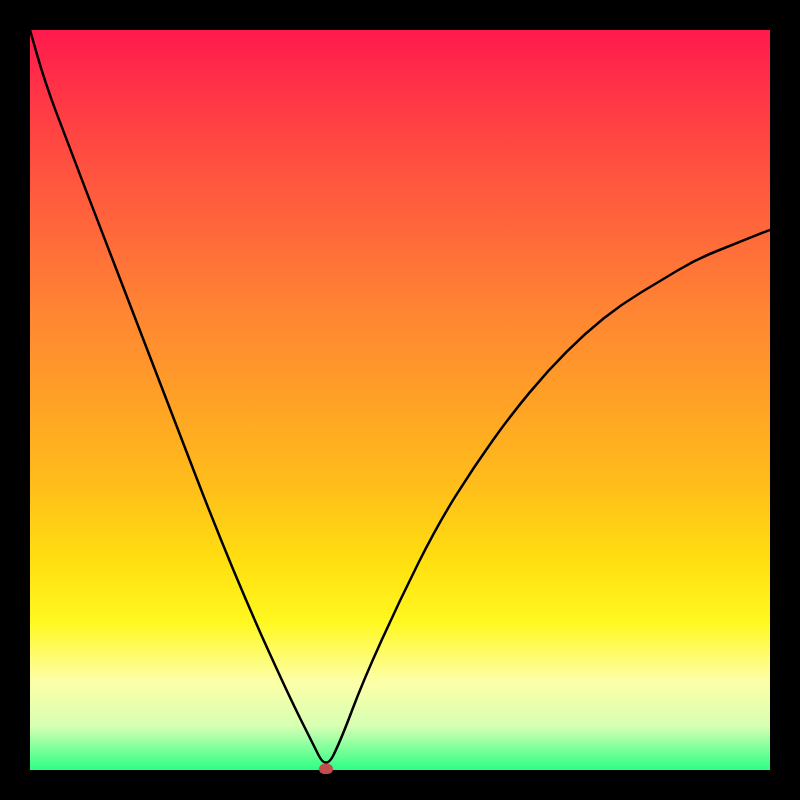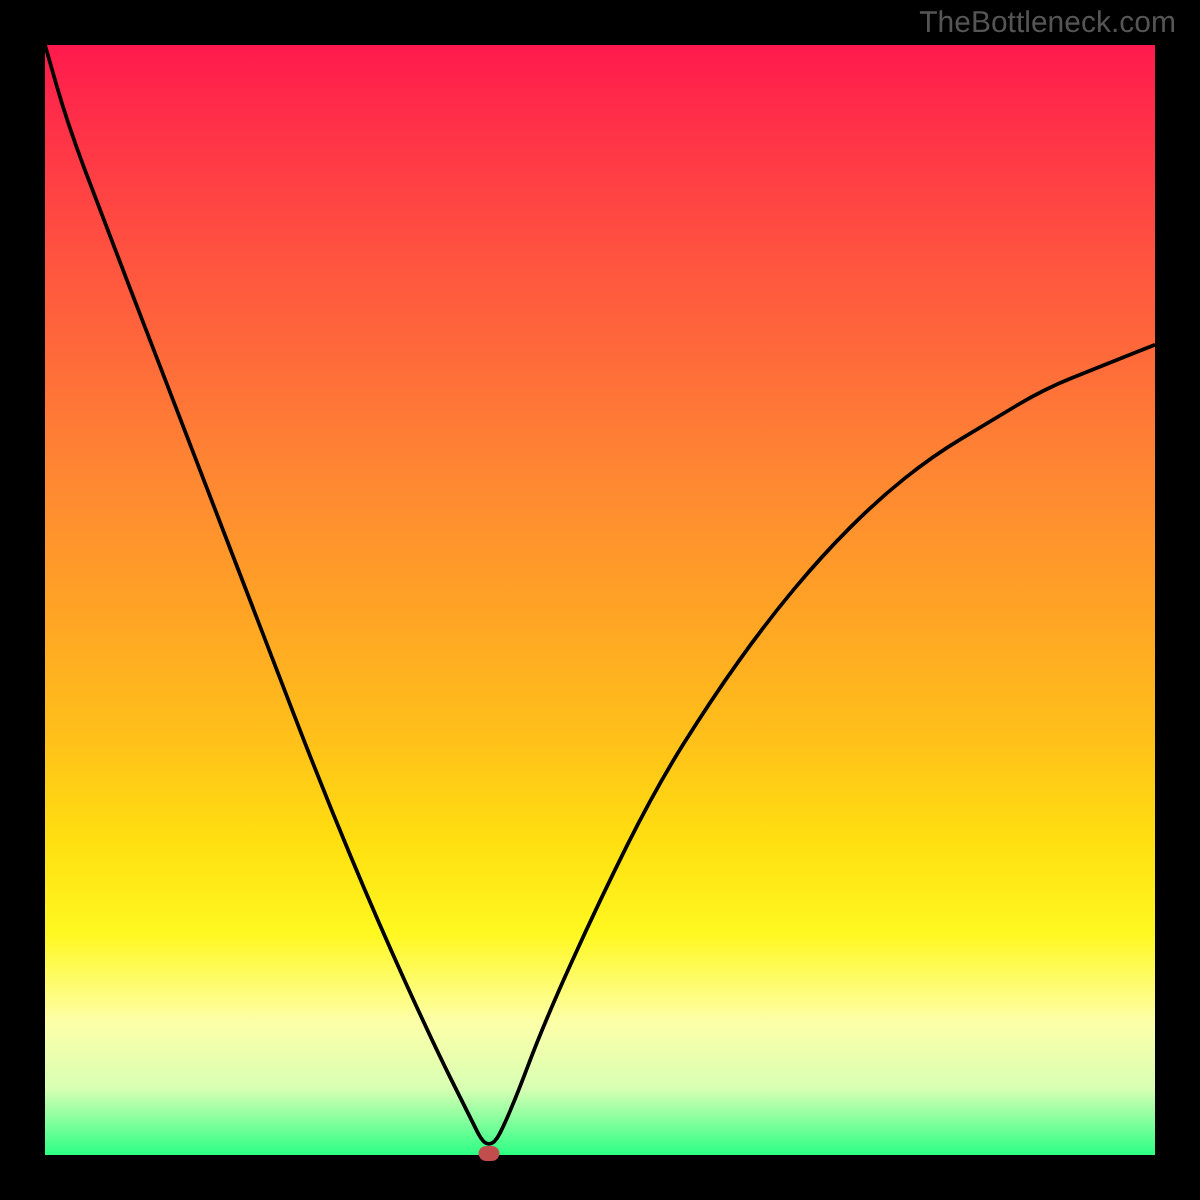--- a/index.html
+++ b/index.html
@@ -61,21 +61,20 @@
     border-radius: 5px;
     left: 287px;
     top: 727px;
     z-index: 4;
   }
 </style>
 </head>
 <body>
 
 <div class="outer-frame">
-  <div class="watermark">TheBottleneck.com</div>
 
   <div class="plot-area">
     <svg class="curve" width="740" height="740" viewBox="0 0 740 740">
       <path id="curve-path" fill="none" stroke="#000" stroke-width="2.5" d="M 0 0 Q 0 0 7.4 25.899999999999977 Q 14.8 51.799999999999955 25.9 81.39999999999998 Q 37 111 55.5 159.10000000000002 Q 74 207.20000000000005 92.5 255.30000000000004 Q 111 303.40000000000003 129.5 351.5 Q 148 399.59999999999997 166.5 447.69999999999993 Q 185 495.79999999999995 203.5 540.2 Q 222 584.6 240.5 625.3 Q 259 666 270.1 688.2 Q 281.2 710.4 288.6 725.2 Q 296 740 303.4 725.2 Q 310.8 710.4 321.9 680.8 Q 333 651.2 351.5 610.5 Q 370 569.8 388.5 532.8 Q 407.00000000000006 495.79999999999995 425.5 466.2 Q 444 436.6 462.5 410.70000000000005 Q 481 384.8 499.5 362.6 Q 518 340.4 536.5 321.9 Q 555 303.40000000000003 573.5 288.6 Q 592 273.8 610.5 262.7 Q 629 251.59999999999997 647.5 240.5 Q 666 229.40000000000003 684.5 222.00000000000003 Q 703 214.60000000000002 721.5 207.20000000000005 L 740 199.80000000000007"></path>
     </svg>
     <div class="minimum-dot" style="left: 289px; top: 734px;"></div>
   </div>
 </div>
 
 </body></html>

